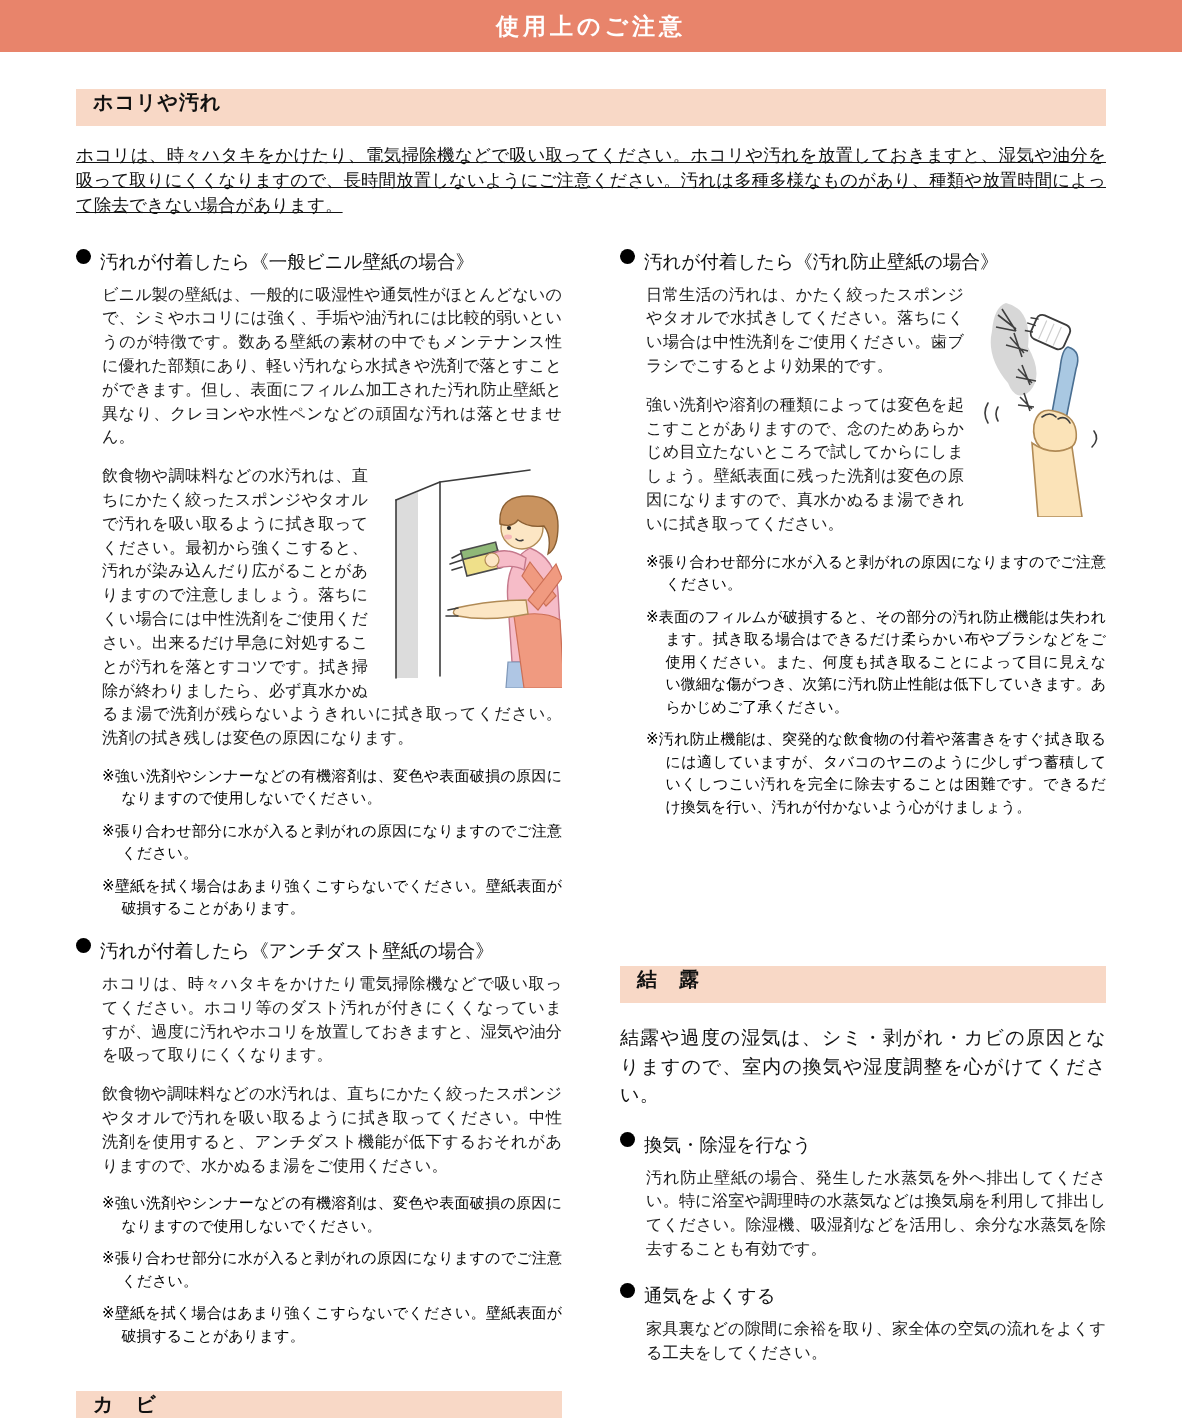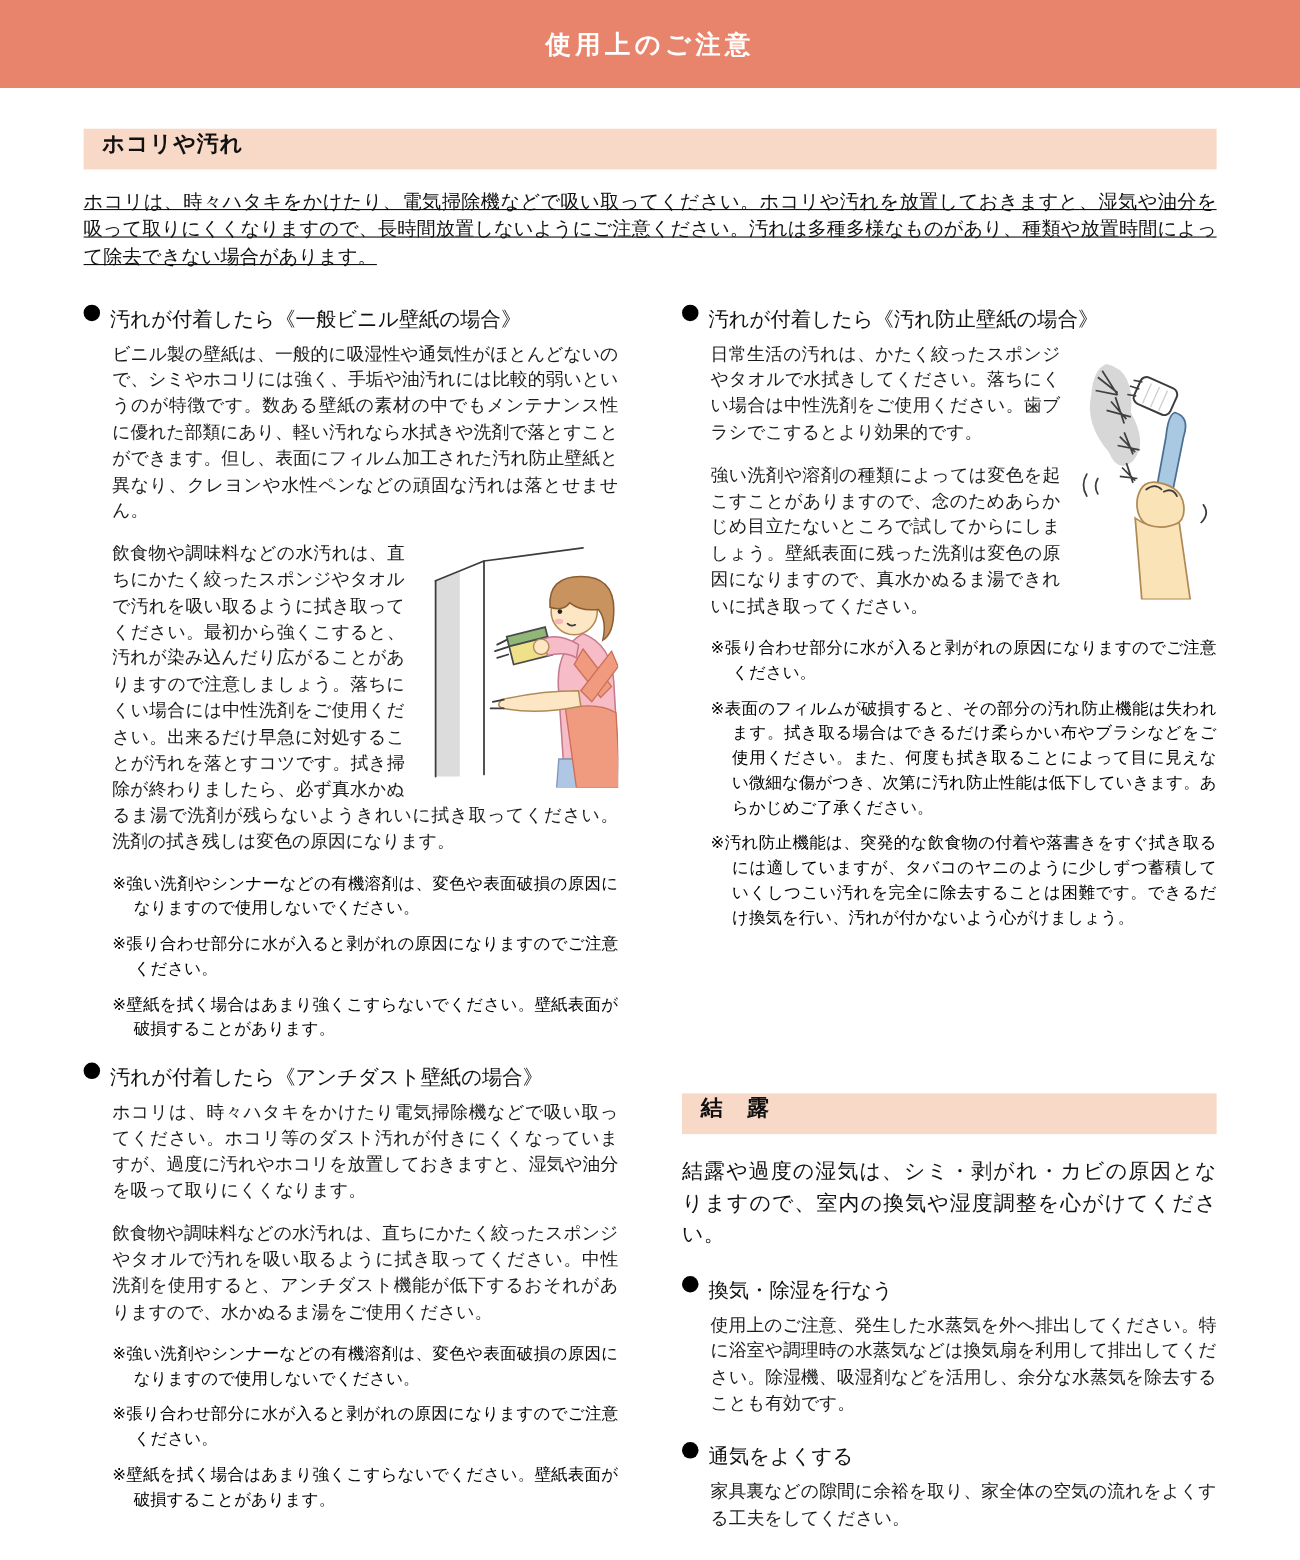--- a/index.html
+++ b/index.html
@@ -5,21 +5,21 @@
   * { margin:0; padding:0; box-sizing:border-box; }
   html,body { background:#ffffff; }
   body {
     font-family:"Liberation Sans","DejaVu Sans",sans-serif;
     color:#1d1d1d;
     -webkit-font-smoothing:antialiased;
   }
   .page { width:1182px; min-height:1418px; margin:0 auto; background:#fff; overflow:hidden; }
 
   .top-bar {
-    height:80px; background:#e8846b;
+    height:52px; background:#e8846b;
     display:flex; align-items:center; justify-content:center;
   }
   .top-bar .page-title {
     color:#ffffff; font-size:23px; font-weight:bold; letter-spacing:4px;
   }
 
   .content { padding:37px 76px 50px 76px; }
 
   .section-bar {
     background:#f8d8c6; height:37px;
@@ -206,21 +206,21 @@
           <div class="section-bar">
             <span>結　露</span>
           </div>
           <p class="big-body">結露や過度の湿気は、シミ・剥がれ・カビの原因となりますので、室内の換気や湿度調整を心がけてください。</p>
 
           <div class="cond-item">
             <div class="item-heading">
               <span class="bullet"></span>
               <span>換気・除湿を行なう</span>
             </div>
-            <p class="body-text">使用上のご注意、発生した水蒸気を外へ排出してください。特に浴室や調理時の水蒸気などは換気扇を利用して排出してください。除湿機、吸湿剤などを活用し、余分な水蒸気を除去することも有効です。</p>
+            <p class="body-text">汚れ防止壁紙の場合、発生した水蒸気を外へ排出してください。特に浴室や調理時の水蒸気などは換気扇を利用して排出してください。除湿機、吸湿剤などを活用し、余分な水蒸気を除去することも有効です。</p>
           </div>
 
           <div class="cond-item">
             <div class="item-heading">
               <span class="bullet"></span>
               <span>通気をよくする</span>
             </div>
             <p class="body-text">家具裏などの隙間に余裕を取り、家全体の空気の流れをよくする工夫をしてください。</p>
           </div>
 

